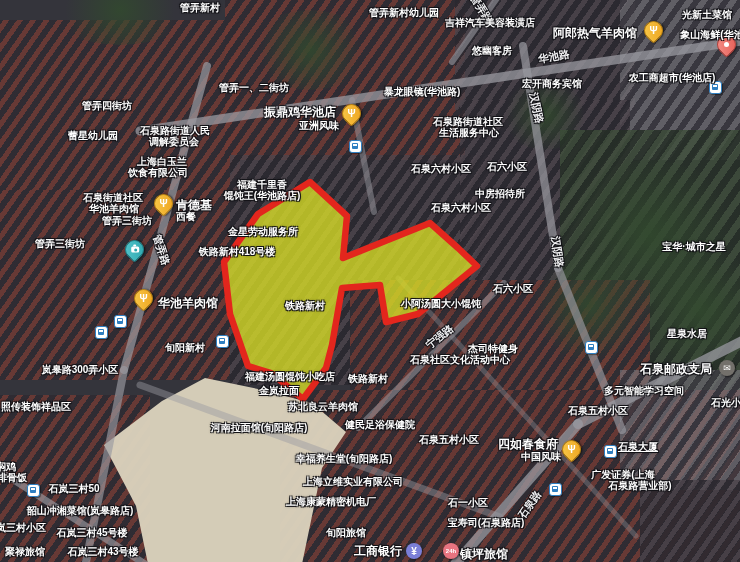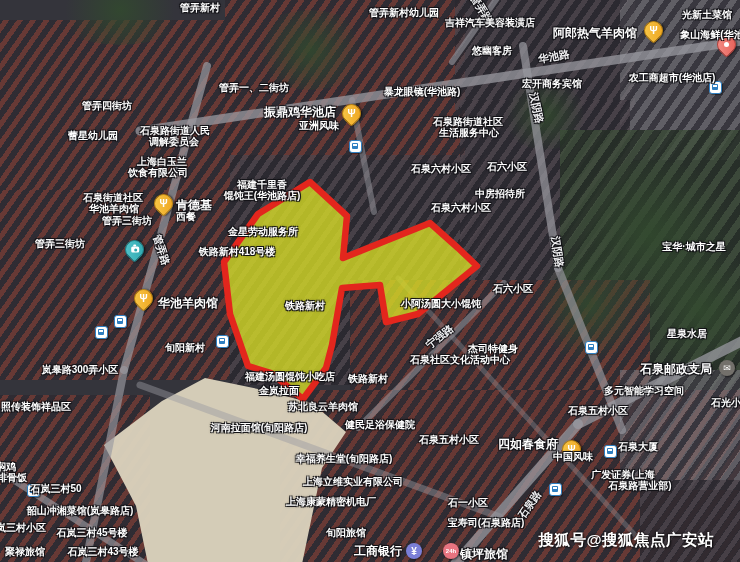--- a/index.html
+++ b/index.html
@@ -247,37 +247,36 @@
       <span class="map-label sm" style="left: 279px; top: 391px;">金岚拉面</span>
       <span class="map-label sm" style="left: 644px; top: 391px;">多元智能学习空间</span>
       <span class="map-label sm" style="left: 731px; top: 403px;">石光小区</span>
       <span class="map-label sm" style="left: 36px; top: 407px;">照传装饰祥品区</span>
       <span class="map-label sm" style="left: 323px; top: 407px;">苏北良云羊肉馆</span>
       <span class="map-label sm" style="left: 598px; top: 411px;">石泉五村小区</span>
       <span class="map-label sm" style="left: 380px; top: 425px;">健民足浴保健院</span>
       <span class="map-label sm" style="left: 259px; top: 428px;">河南拉面馆(旬阳路店)</span>
       <span class="map-label sm" style="left: 449px; top: 440px;">石泉五村小区</span>
       <span class="map-label lg" style="left: 528px; top: 444px;">四如春食府</span>
-      <span class="map-label sm" style="left: 638px; top: 447px;">石泉大厦</span>
-      <span class="map-label sm" style="left: 541px; top: 457px; margin-left: 32px;">中国风味</span>
+      <span class="map-label sm" style="left: 638px; top: 447px; text-decoration: underline;">石泉大厦</span>
+      <span class="map-label sm" style="left: 541px; top: 457px;">中国风味</span>
       <span class="map-label sm" style="left: 344px; top: 459px;">幸福养生堂(旬阳路店)</span>
       <span class="map-label sm" style="left: 6px; top: 467px;">焖鸡</span>
       <span class="map-label sm" style="left: 623px; top: 475px;">广发证券(上海</span>
       <span class="map-label sm" style="left: 12px; top: 478px;">排骨饭</span>
       <span class="map-label sm" style="left: 353px; top: 482px;">上海立维实业有限公司</span>
       <span class="map-label sm" style="left: 624px; top: 486px; padding-left: 32px;">石泉路营业部)</span>
-      <span class="map-label sm" style="left: 56px; top: 489px;">石岚三村50</span>
+      <span class="map-label sm" style="left: 74px; top: 489px;">石岚三村50</span>
       <span class="map-label sm" style="left: 331px; top: 502px;">上海康蒙精密机电厂</span>
       <span class="map-label sm" style="left: 468px; top: 503px;">石一小区</span>
       <span class="map-label road" style="left: 530px; top: 505px; transform: translate(-50%, -50%) rotate(-55deg);">石泉路</span>
       <span class="map-label sm" style="left: 80px; top: 511px;">韶山冲湘菜馆(岚皋路店)</span>
       <span class="map-label sm" style="left: 486px; top: 523px;">宝寿司(石泉路店)</span>
       <span class="map-label sm" style="left: 16px; top: 528px;">石岚三村小区</span>
       <span class="map-label sm" style="left: 92px; top: 533px;">石岚三村45号楼</span>
       <span class="map-label sm" style="left: 346px; top: 533px;">旬阳旅馆</span>
       <span class="map-label sm" style="left: 25px; top: 552px;">聚禄旅馆</span>
       <span class="map-label sm" style="left: 103px; top: 552px; text-align: center;">石岚三村43号楼</span>
       <span class="map-label lg" style="left: 378px; top: 551px;">工商银行</span>
       <span class="map-label md" style="left: 484px; top: 554px;">镇坪旅馆</span>
     </div>
 
-  <div id="watermark">搜狐号@搜狐焦点广安站</div>
 </div>
 
 </body></html>

